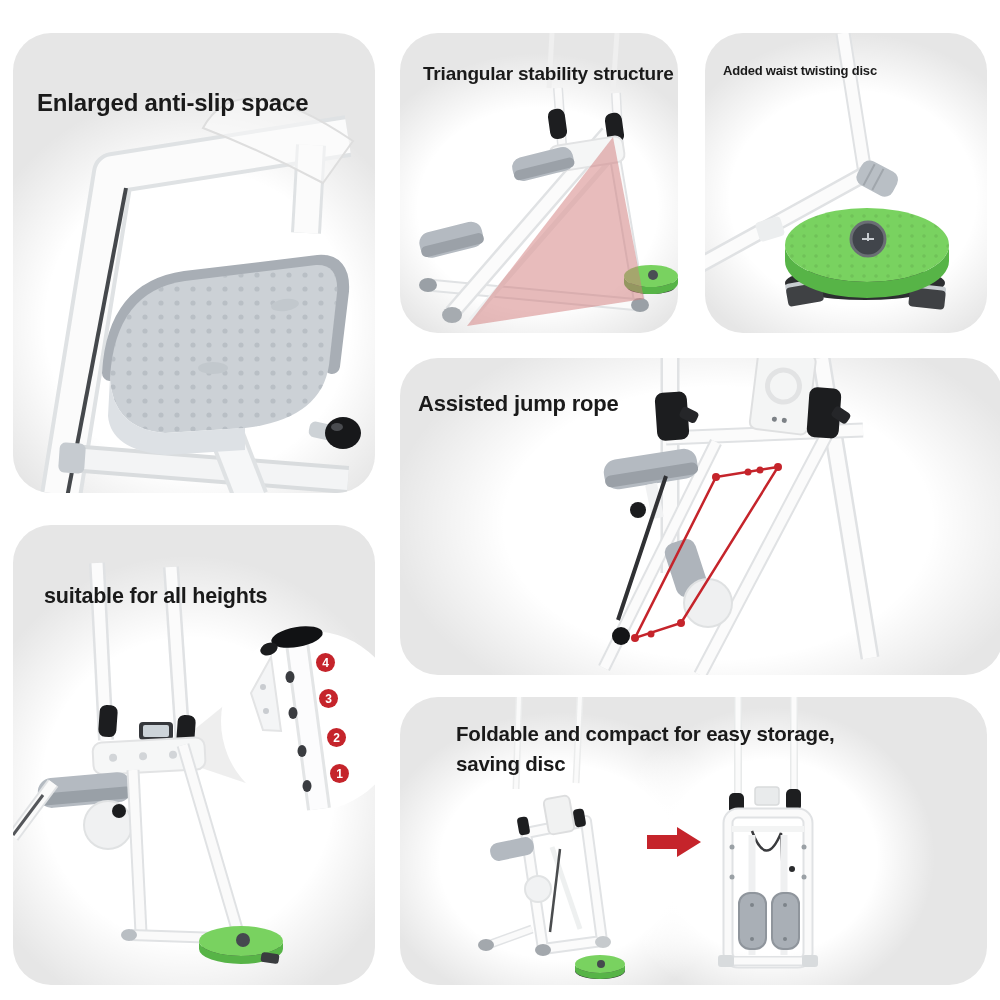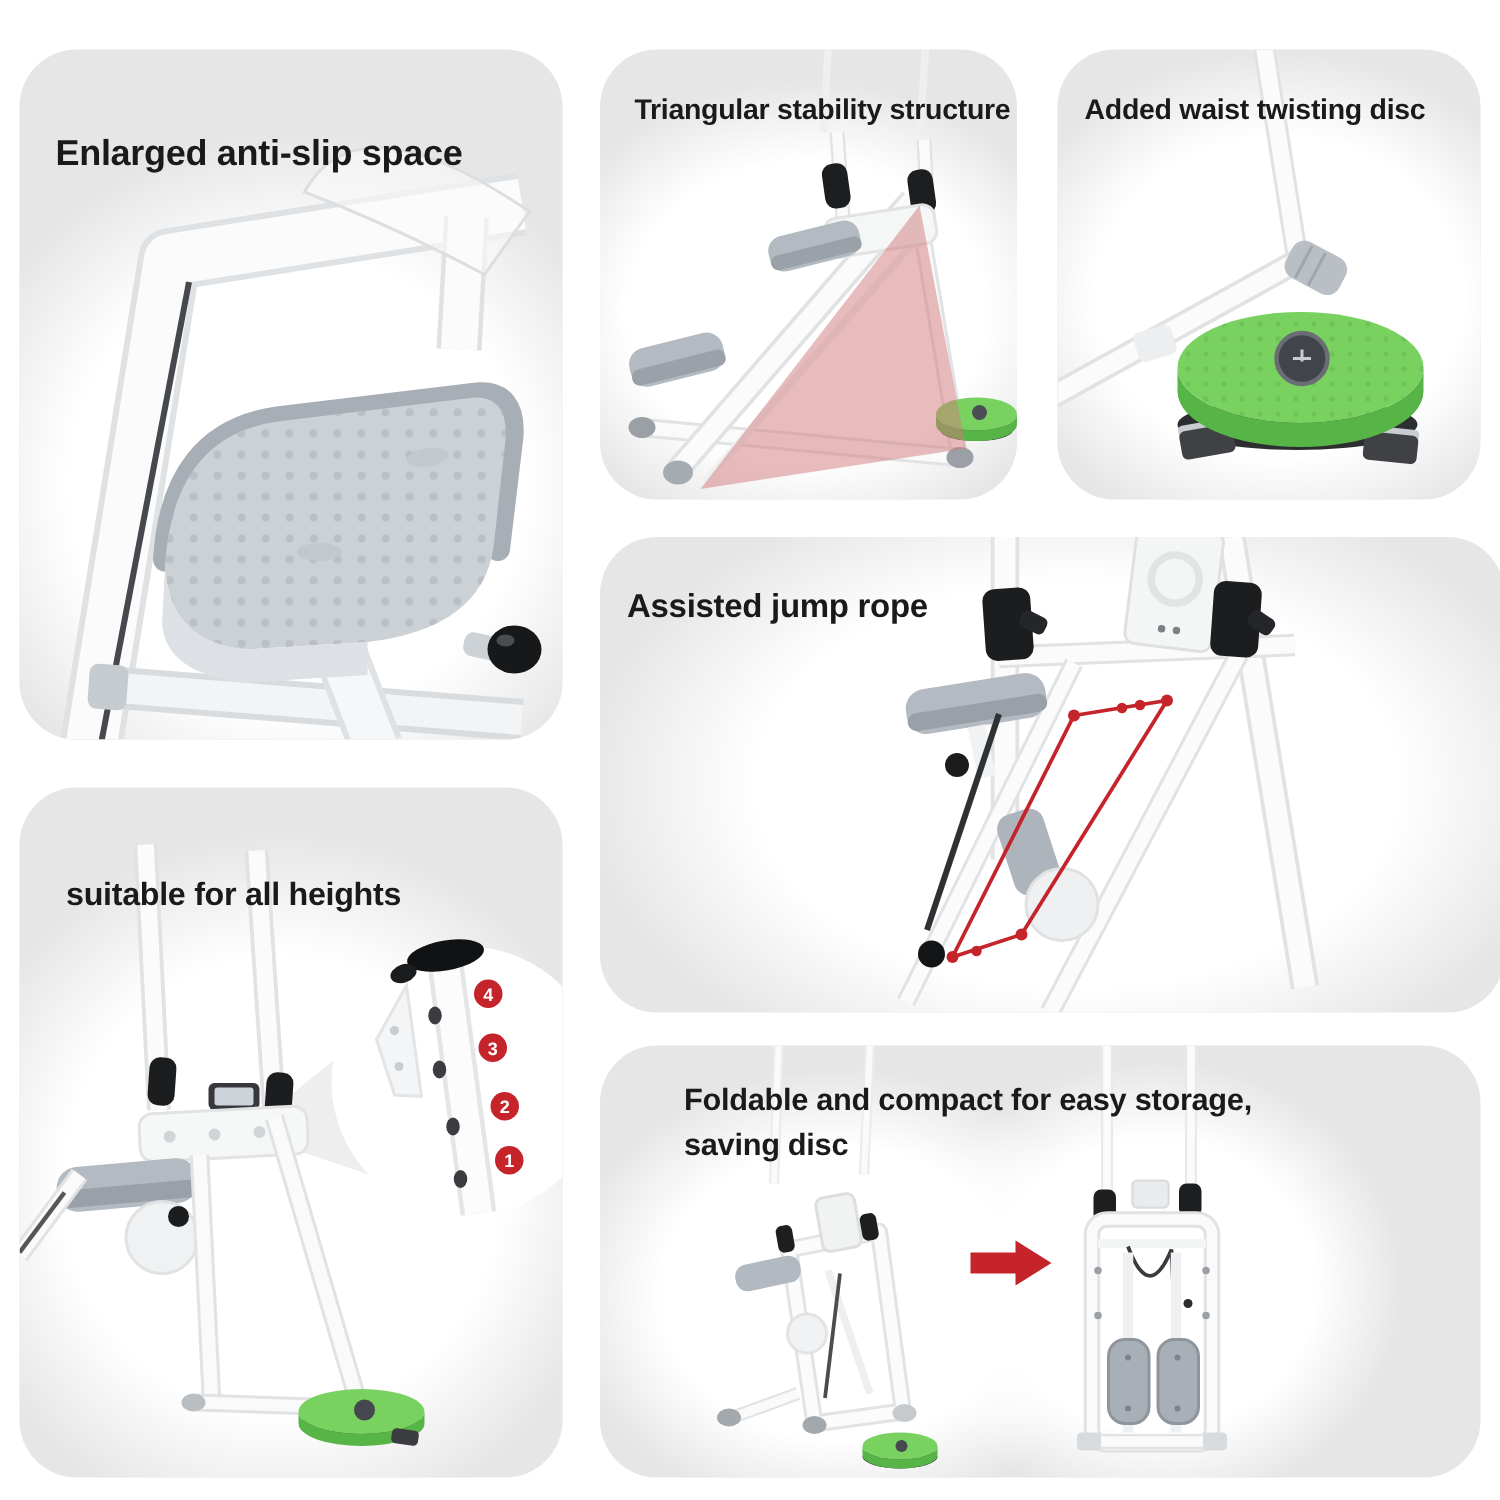--- a/index.html
+++ b/index.html
@@ -24,21 +24,21 @@
   .panel svg{position:absolute;left:0;top:0;width:100%;height:100%;}
   .panel-title{
     position:absolute;z-index:4;
     color:var(--title-color);
     font-weight:bold;
     letter-spacing:-0.2px;
     white-space:pre-line;
   }
   #title-pedal    {left:24px; top:56px; font-size:24px;}
   #title-stability{left:11px; top:30px; font-size:19px;margin-left:12px;}
-  #title-disc     {left:18px; top:30px; font-size:19px;}
+  #title-disc     {left:18px; top:30px; font-size:13px;}
   #title-jumprope {left:18px; top:33px; font-size:22px;}
   #title-heights  {left:31px; top:26px; font-size:21.5px; line-height:30px;}
   #title-folding  {left:12px; top:22px; font-size:20.5px; line-height:30px;margin-left:44px;}
   .badge{
     position:absolute;z-index:5;
     width:19px;height:19px;border-radius:50%;
     background:var(--accent-red);
     color:#ffffff;font-size:12px;font-weight:bold;
     display:flex;align-items:center;justify-content:center;
   }

